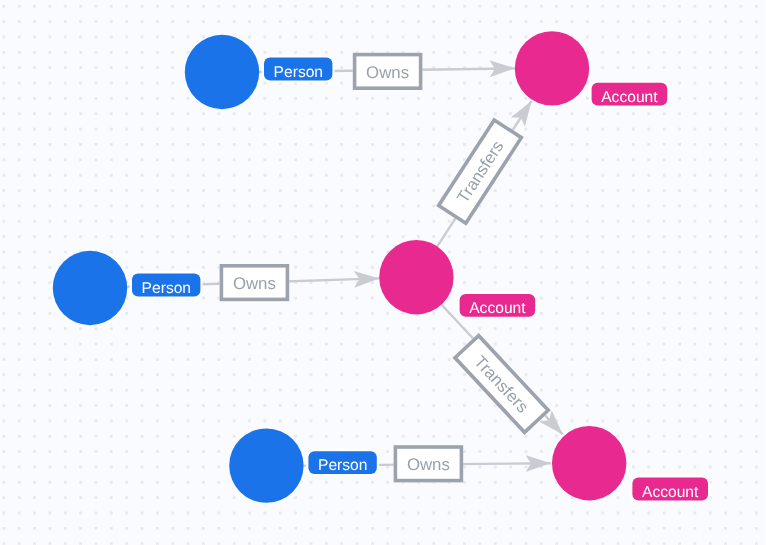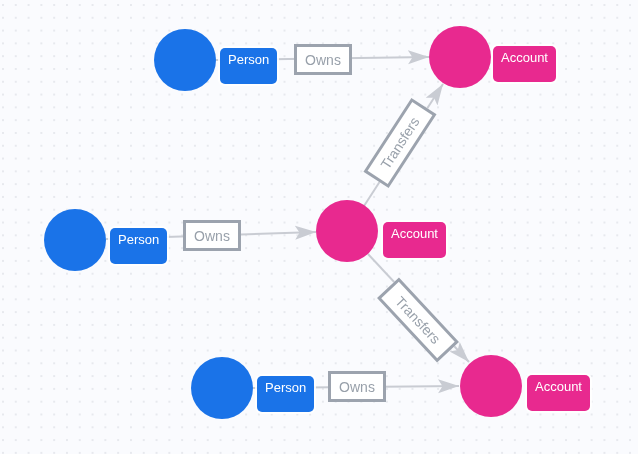--- a/index.html
+++ b/index.html
@@ -26,32 +26,32 @@
   .node {
     position: absolute;
     width: 62px;
     height: 62px;
     border-radius: 50%;
   }
   .node.person  { background: #1a73e8; }
   .node.account { background: #e8298f; }
   .badge {
     position: absolute;
-    height: 36px;
+    height: 19px;
     line-height: 24px;
     padding: 0 8px;
     border-radius: 5px;
     color: #ffffff;
     font-size: 13px;
     font-weight: 500;
     white-space: nowrap;
     box-shadow: 0 0 0 2px rgba(255,255,255,0.85);
   }
   .badge.person  { background: #1a73e8; }
-  .badge.account { background: #e8298f; }
+  .badge.account { background: #e8298f; margin-top: 23px; }
   .rel {
     position: absolute;
     box-sizing: border-box;
     background: #ffffff;
     border: 3px solid #9ca3ae;
     color: #98a0aa;
     font-size: 14px;
     display: flex;
     align-items: center;
     justify-content: center;

